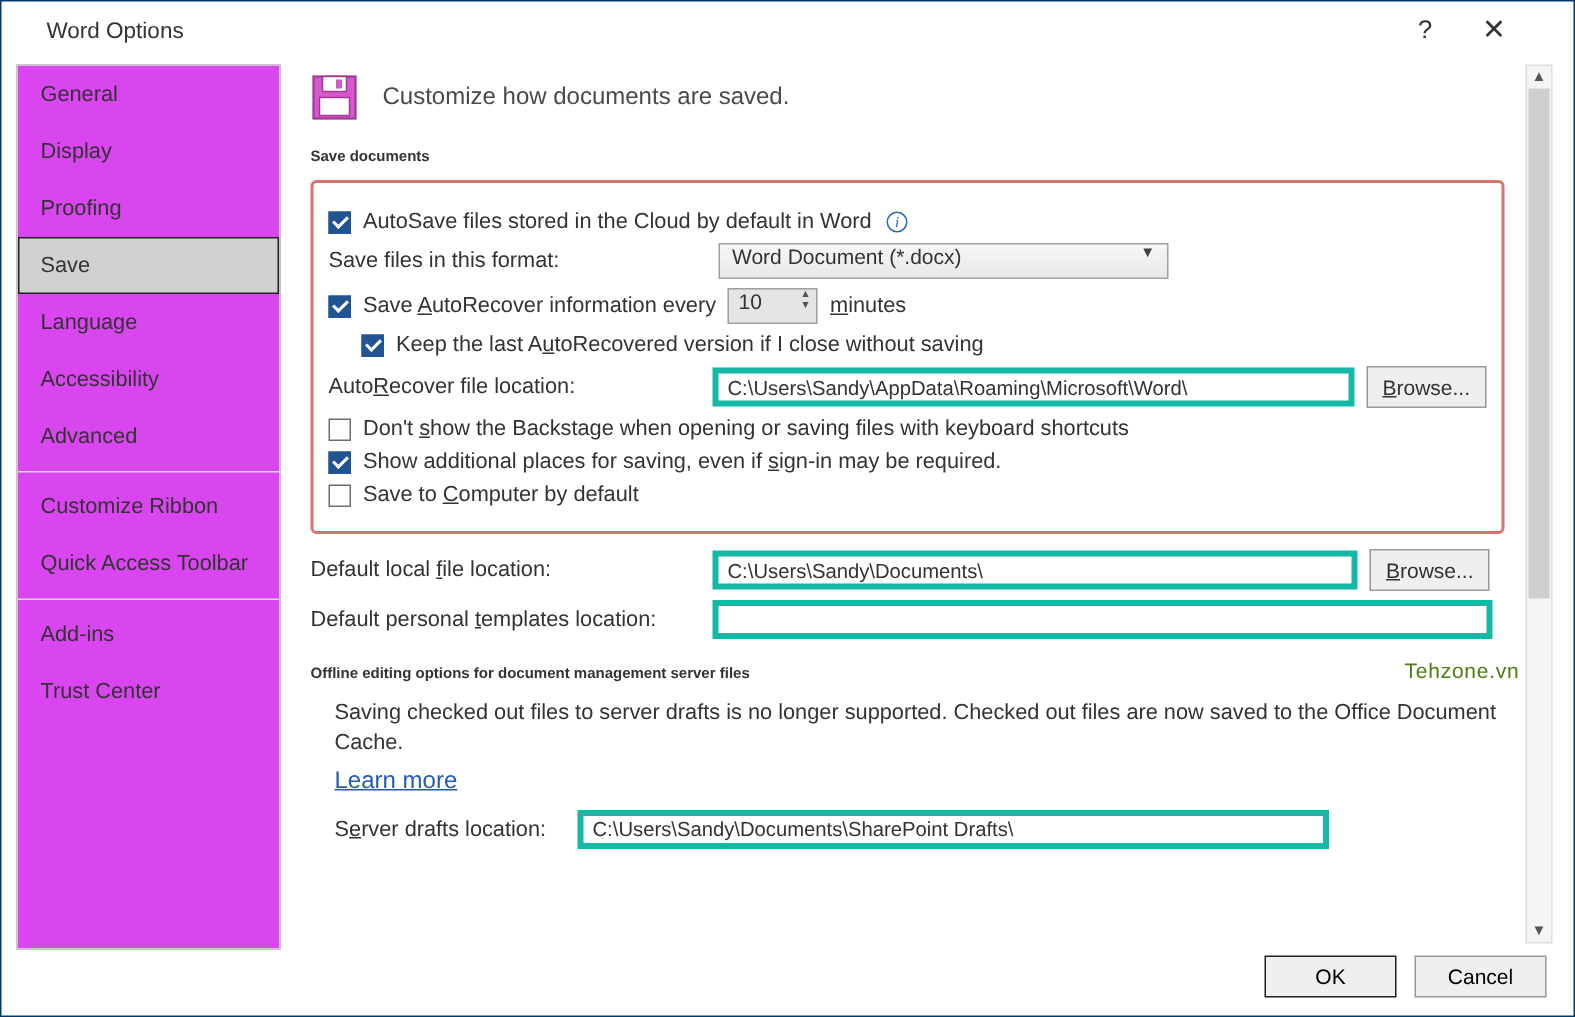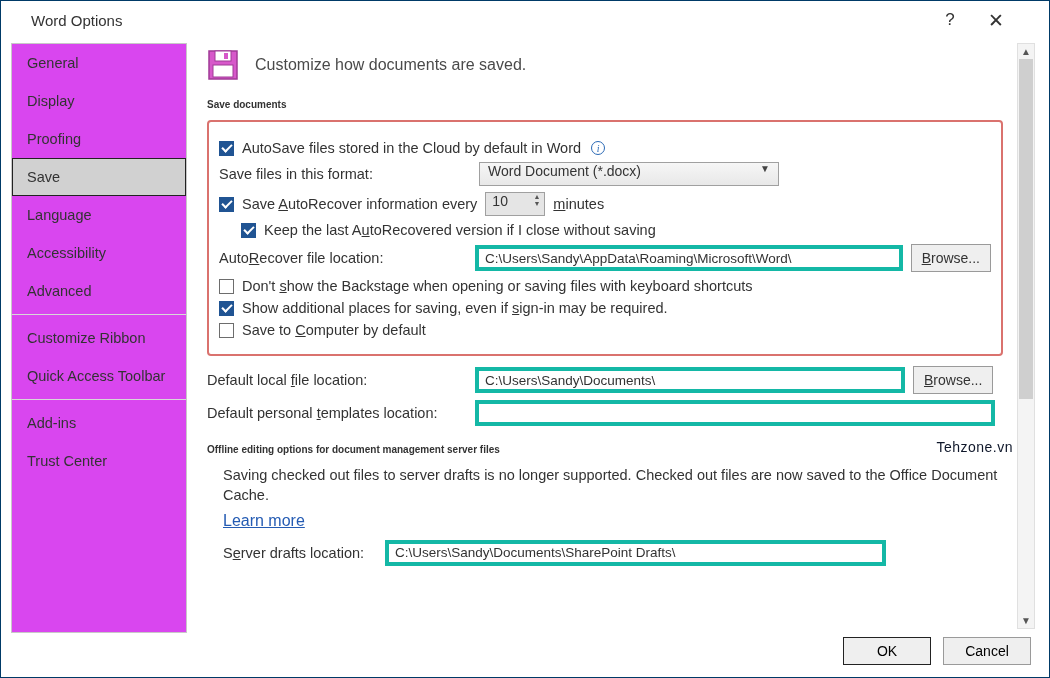--- a/index.html
+++ b/index.html
@@ -36,21 +36,21 @@
   .numfield { border: 1px solid #a0a0a0; width: 60px; height: 24px; display: inline-flex; align-items: flex-start; padding: 0 4px 0 6px; font-size: 14px; justify-content: space-between; background: #e5e5e5; }
   .spins { display: flex; flex-direction: column; font-size: 7px; line-height: 7px; color: #555; }
   .textfield { border: 4px solid #14b8a6; height: 26px; padding: 0 6px; font-size: 13.5px; display: inline-flex; align-items: center; background: #fff; overflow: hidden; white-space: nowrap; }
   .btn { border: 1px solid #9a9a9a; background: #efefef; height: 28px; padding: 0 10px; font-size: 14px; display: inline-flex; align-items: center; cursor: default; }
   .u { text-decoration: underline; }
   .link { color: #245bb3; text-decoration: underline; cursor: default; }
   .label-col { width: 248px; flex-shrink: 0; }
   .footer { position: absolute; right: 18px; bottom: 12px; display: flex; gap: 12px; }
   .footer .btn { width: 88px; justify-content: center; }
   .footer .btn.primary { border: 1.5px solid #222; }
-  .watermark { position: absolute; right: 26px; top: 400px; font-size: 14px; color: #0f172a; letter-spacing: 0.5px; pointer-events: none; }
+  .watermark { position: absolute; right: 26px; top: 400px; font-size: 14px; color: #4d7c0f; letter-spacing: 0.5px; pointer-events: none; }
 </style>
 </head>
 <body>
 
 <div class="frame">
 
   <div class="titlebar">
     <span>Word Options</span>
     <span class="spacer"></span>
     <span class="help">?</span>

